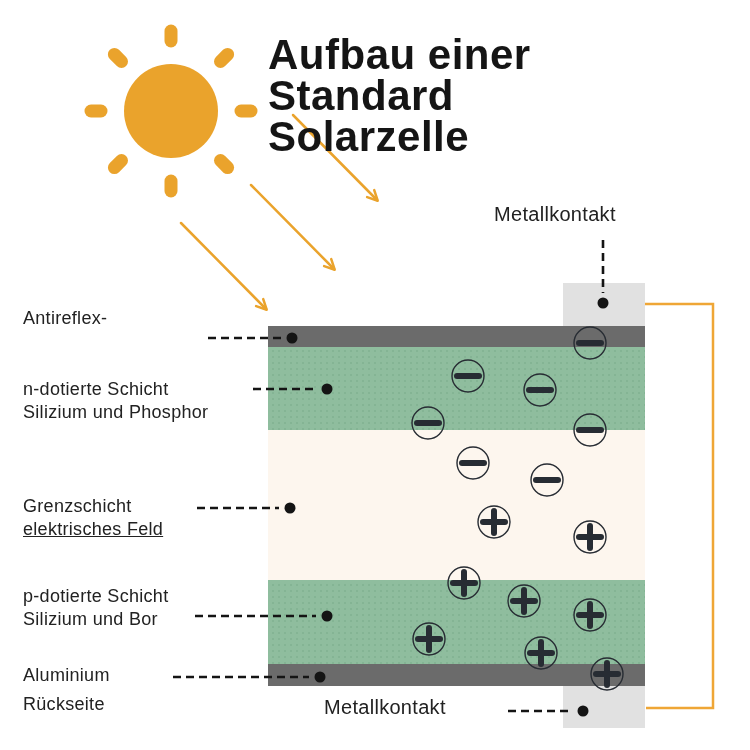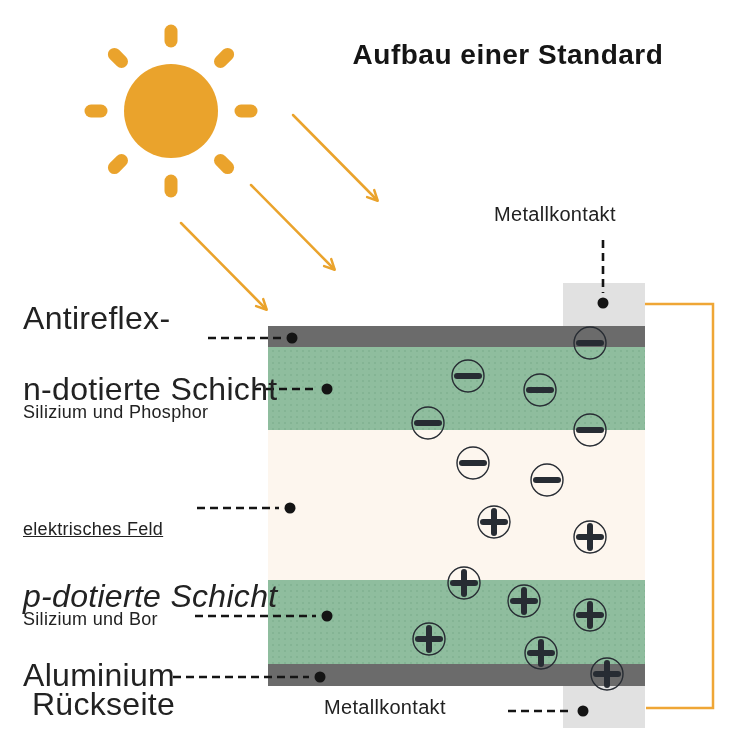--- a/index.html
+++ b/index.html
@@ -16,24 +16,24 @@
     --c-title:#151515;
   }
   html,body{margin:0;padding:0;background:#fff;}
   .stage{
     position:relative;width:750px;height:750px;background:#ffffff;overflow:hidden;
     font-family:"Liberation Sans", sans-serif;color:var(--c-text);
   }
   .stage svg{position:absolute;left:0;top:0;}
   .label{position:absolute;white-space:nowrap;letter-spacing:.3px;}
   .title{
-    position:absolute;left:284px;top:34px;width:448px;text-align:center;
-    font-size:28px;font-weight:700;line-height:41px;color:var(--c-title);letter-spacing:.5px;
+    position:absolute;left:268px;top:34px;width:448px;
+    font-size:42px;font-weight:700;line-height:41px;color:var(--c-title);letter-spacing:.5px;
   }
-  .callout-main{font-size:32px;line-height:29px;text-align:right;}
+  .callout-main{font-size:18px;line-height:29px;}
   .callout-sub{font-size:18px;line-height:21px;}
   .metal{font-size:20px;}
 </style>
 </head>
 <body>
 
 <div class="stage">
 
   <svg width="750" height="750" viewBox="0 0 750 750">
     <defs>
@@ -161,34 +161,36 @@
         <g>
           <circle cx="607" cy="674" r="16" style="fill:none;stroke:var(--c-symbol);stroke-width:1.4"></circle>
           <line x1="596" y1="674" x2="618" y2="674" style="stroke:var(--c-symbol);stroke-width:6;stroke-linecap:round"></line>
           <line x1="607" y1="663" x2="607" y2="685" style="stroke:var(--c-symbol);stroke-width:6;stroke-linecap:round"></line>
         </g>
       </g>
   </svg>
 
   <div class="title">
     <div>Aufbau einer Standard</div>
+    <div>Solarzelle</div>
   </div>
 
   <div class="label metal" style="left:494px;top:203px;">Metallkontakt</div>
 
   <div class="label callout-main" style="left:23px;top:304px;">
     <div>Antireflex-</div>
   </div>
 
   <div class="label callout-sub" style="left:23px;top:402px;">Silizium und Phosphor</div>
   <div class="label callout-main" style="left:23px;top:375px;">n-dotierte Schicht</div>
 
+  <div class="label callout-main" style="left:23px;top:492px;">Grenzschicht</div>
   <div class="label callout-sub" style="left:23px;top:519px;text-decoration:underline;">elektrisches Feld</div>
 
-  <div class="label callout-main" style="left:23px;top:582px;font-style:italic;">p-dotierte Schicht</div>
+  <div class="label callout-main" style="left:23px;top:582px;">p-dotierte Schicht</div>
   <div class="label callout-main" style="left:23px;top:661px;">
     <div>Aluminium</div>
     <div>Rückseite</div>
   </div>
 
   <div class="label callout-sub" style="left:23px;top:609px;">Silizium und Bor</div>
 
   <div class="label metal" style="left:324px;top:696px;">Metallkontakt</div>
 
 </div>

